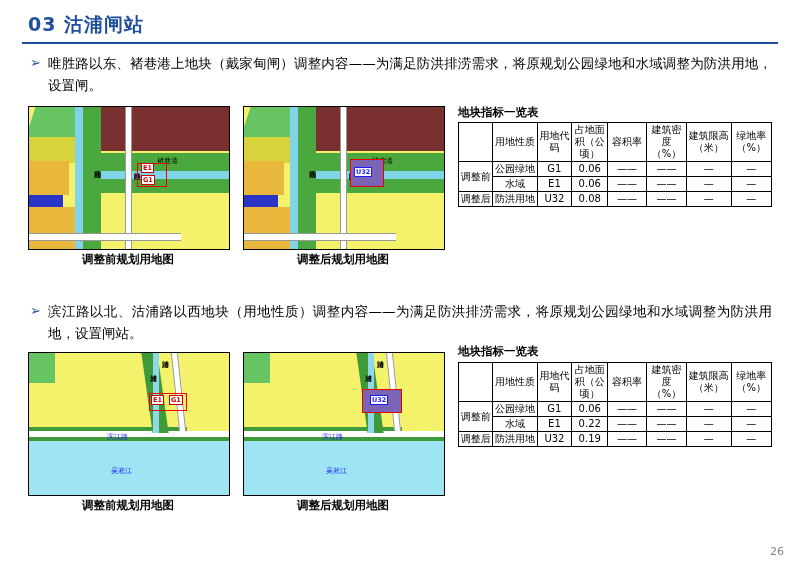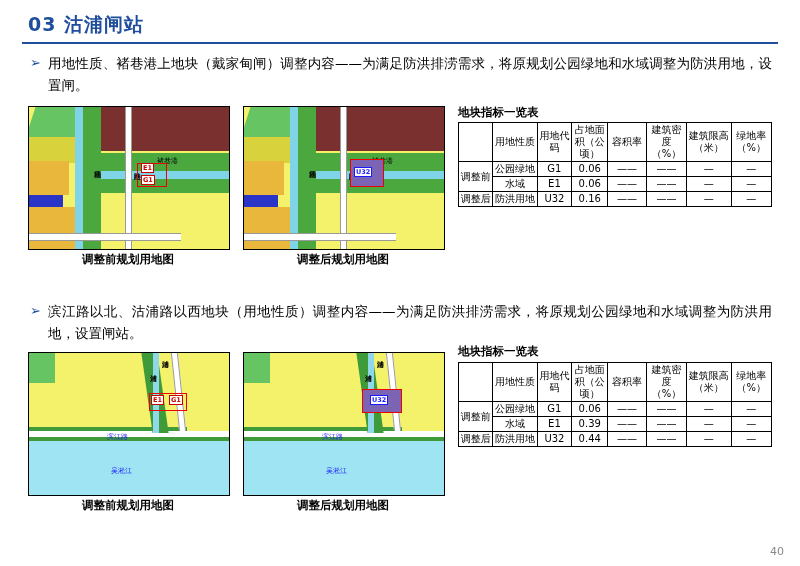--- a/index.html
+++ b/index.html
@@ -96,21 +96,21 @@
 <body>
 
 <div class="page-title">
   <span>03</span>
   <span>沽浦闸站</span>
 </div>
 <div class="title-rule"></div>
 
 <div class="bullet" id="bullet1">
   <span class="marker">➢</span>
-  <span class="btext">用地性质、褚巷港上地块（戴家甸闸）调整内容——为满足防洪排涝需求，将原规划公园绿地和水域调整为防洪用地，设置闸。</span>
+  <span class="btext">唯胜路以东、褚巷港上地块（戴家甸闸）调整内容——为满足防洪排涝需求，将原规划公园绿地和水域调整为防洪用地，设置闸。</span>
 </div>
 
 <div class="map" id="map1" style="left:28px;top:106px;width:200px;height:142px;">
 
   <div class="shape" style="left:0;top:0;width:200px;height:142px;background:#f4f26a;"></div>
 
   <div class="shape" style="left:0;top:0;width:60px;height:40px;background:#67c463;transform:skewX(-18deg);"></div>
   <div class="shape" style="left:0;top:30px;width:46px;height:26px;background:#d8d23c;"></div>
   <div class="shape" style="left:0;top:54px;width:40px;height:34px;background:#e8b73c;"></div>
   <div class="shape" style="left:0;top:88px;width:34px;height:12px;background:#2a35c8;"></div>
@@ -201,21 +201,21 @@
       <td>0.06</td>
       <td>——</td>
       <td>——</td>
       <td>—</td>
       <td>—</td>
     </tr>
     <tr>
       <td>调整后</td>
       <td>防洪用地</td>
       <td>U32</td>
-      <td>0.16</td>
+      <td>0.08</td>
       <td>——</td>
       <td>——</td>
       <td>—</td>
       <td>—</td>
     </tr>
   </tbody>
 </table>
 
 <div class="bullet" id="bullet2">
   <span class="marker">➢</span>
@@ -294,32 +294,32 @@
       <td>G1</td>
       <td>0.06</td>
       <td>——</td>
       <td>——</td>
       <td>—</td>
       <td>—</td>
     </tr>
     <tr>
       <td>水域</td>
       <td>E1</td>
-      <td>0.39</td>
+      <td>0.22</td>
       <td>——</td>
       <td>——</td>
       <td>—</td>
       <td>—</td>
     </tr>
     <tr>
       <td>调整后</td>
       <td>防洪用地</td>
       <td>U32</td>
-      <td>0.44</td>
+      <td>0.19</td>
       <td>——</td>
       <td>——</td>
       <td>—</td>
       <td>—</td>
     </tr>
   </tbody>
 </table>
 
-<div class="pgnum">40</div>
+<div class="pgnum">26</div>
 
 </body></html>

